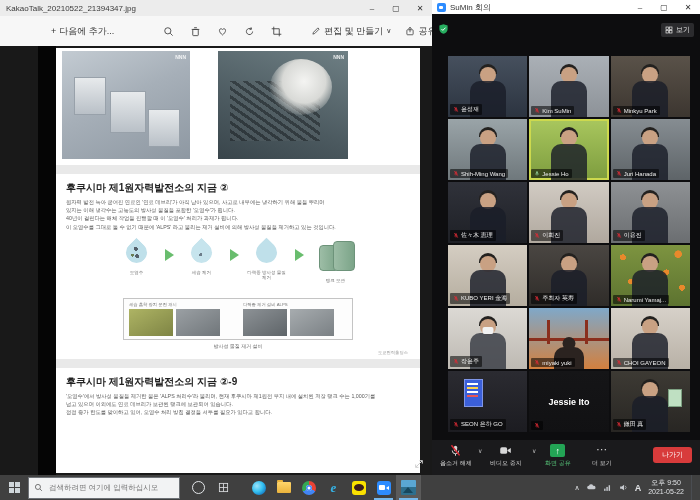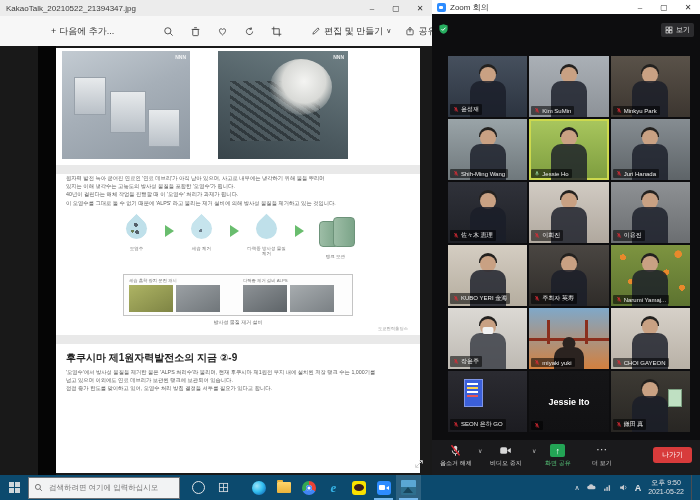--- a/index.html
+++ b/index.html
@@ -94,21 +94,21 @@
   .sil{position:absolute;bottom:0;left:50%;transform:translateX(-50%);width:30px;height:22px;border-radius:10px 10px 0 0;background:#2b2320;z-index:2;}
   .sil::before{content:"";position:absolute;top:-10px;left:50%;transform:translateX(-50%);width:13px;height:13px;border-radius:50%;background:#2b2320;}
   .z-toolbar{left:0;bottom:0;width:268px;height:35px;background:#1a1a1c;}
   .z-group{position:absolute;top:4px;display:flex;flex-direction:column;align-items:center;color:#d4d4d4;font-size:6px;gap:2px;}
   .z-caret{position:absolute;top:7px;color:#bbb;font-size:6px;}
   .share-sq{width:15px;height:13px;border-radius:2px;background:#23a455;color:#fff;display:flex;align-items:center;justify-content:center;font-size:9px;}
   .leave-btn{position:absolute;right:8px;top:7px;background:#d83b3b;color:#fff;font-size:7px;padding:3px 9px;border-radius:3px;}
   .share-label{color:#57c579;}
 
   
-  #taskbar{left:0;top:475px;width:700px;height:25px;background:#0c4a6e;display:flex;align-items:center;}
+  #taskbar{left:0;top:475px;width:700px;height:25px;background:#404040;display:flex;align-items:center;}
   .start{width:28px;height:25px;display:flex;align-items:center;justify-content:center;}
   .winlogo{display:grid;grid-template-columns:5px 5px;grid-template-rows:5px 5px;gap:1px;}
   .winlogo i{background:#cfd6da;}
   .searchbox{width:140px;height:20px;background:#f2f3f4;border:1px solid #6e7277;display:flex;align-items:center;gap:4px;padding:0 5px;}
   .searchbox input{border:none;outline:none;background:transparent;font-size:7.5px;color:#555;width:118px;
                    font-family:"Liberation Sans",sans-serif;}
   .tb-app{width:25px;height:25px;display:flex;align-items:center;justify-content:center;position:relative;}
   .tb-app.running::after{content:"";position:absolute;left:3px;bottom:0;width:19px;height:2px;background:#76b9ed;}
   .tb-app.focused{background:rgba(255,255,255,.14);}
   .cortana{width:11px;height:11px;border:1.5px solid #e4e7ea;border-radius:50%;}
@@ -218,20 +218,21 @@
           <span class="nnn">NNN</span>
         </div>
         <div class="doc-photo ph-right">
           <div class="debris"></div>
           <div class="smoke"></div>
           <span class="nnn">NNN</span>
         </div>
       </div>
       <div class="gray-band"></div>
 
+      <div class="doc-h">후쿠시마 제1원자력발전소의 지금 ②</div>
       <div class="doc-body">
           <div>원자력 발전   녹아 굳어진 연료인 '연료 데브리'가 아직 남아 있으며, 사고로   내부에는 냉각하기 위해 물을 뿌리며</div>
           <div>있지는 이해   냉각수는 고농도의 방사성 물질을 포함한 '오염수'가 됩니다.</div>
           <div>40년이 걸린다는 해체 작업을 진행할 때 이 '오염수' 처리가   과제가 됩니다.</div>
           <div>이 오염수를 그대로 둘 수 없기 때문에 'ALPS'   라고 불리는 제거 설비에 의해 방사성 물질을 제거하고 있는 것입니다.</div>
         </div>
 
       <div class="diagram">
         <div class="drop-wrap">
           <div class="drop dirty"></div>
@@ -291,21 +292,21 @@
           <polyline points="6.5,2 10,2 10,5.5"></polyline>
           <polyline points="2,6.5 2,10 5.5,10"></polyline>
         </svg>
     </span>
   </div>
 </div>
 
 <div id="zoom-window" class="abs">
   <div class="z-titlebar abs">
     <span class="z-ico"></span>
-    <span>Zoom 회의</span>
+    <span>SuMin 회의</span>
     <span class="win-controls">
       <span class="win-btn">–</span>
       <span class="win-btn">▢</span>
       <span class="win-btn">✕</span>
     </span>
   </div>
 
   <div class="z-body abs">
     <span class="shield abs">
       <svg viewBox="0 0 16 16" width="11" height="12">

